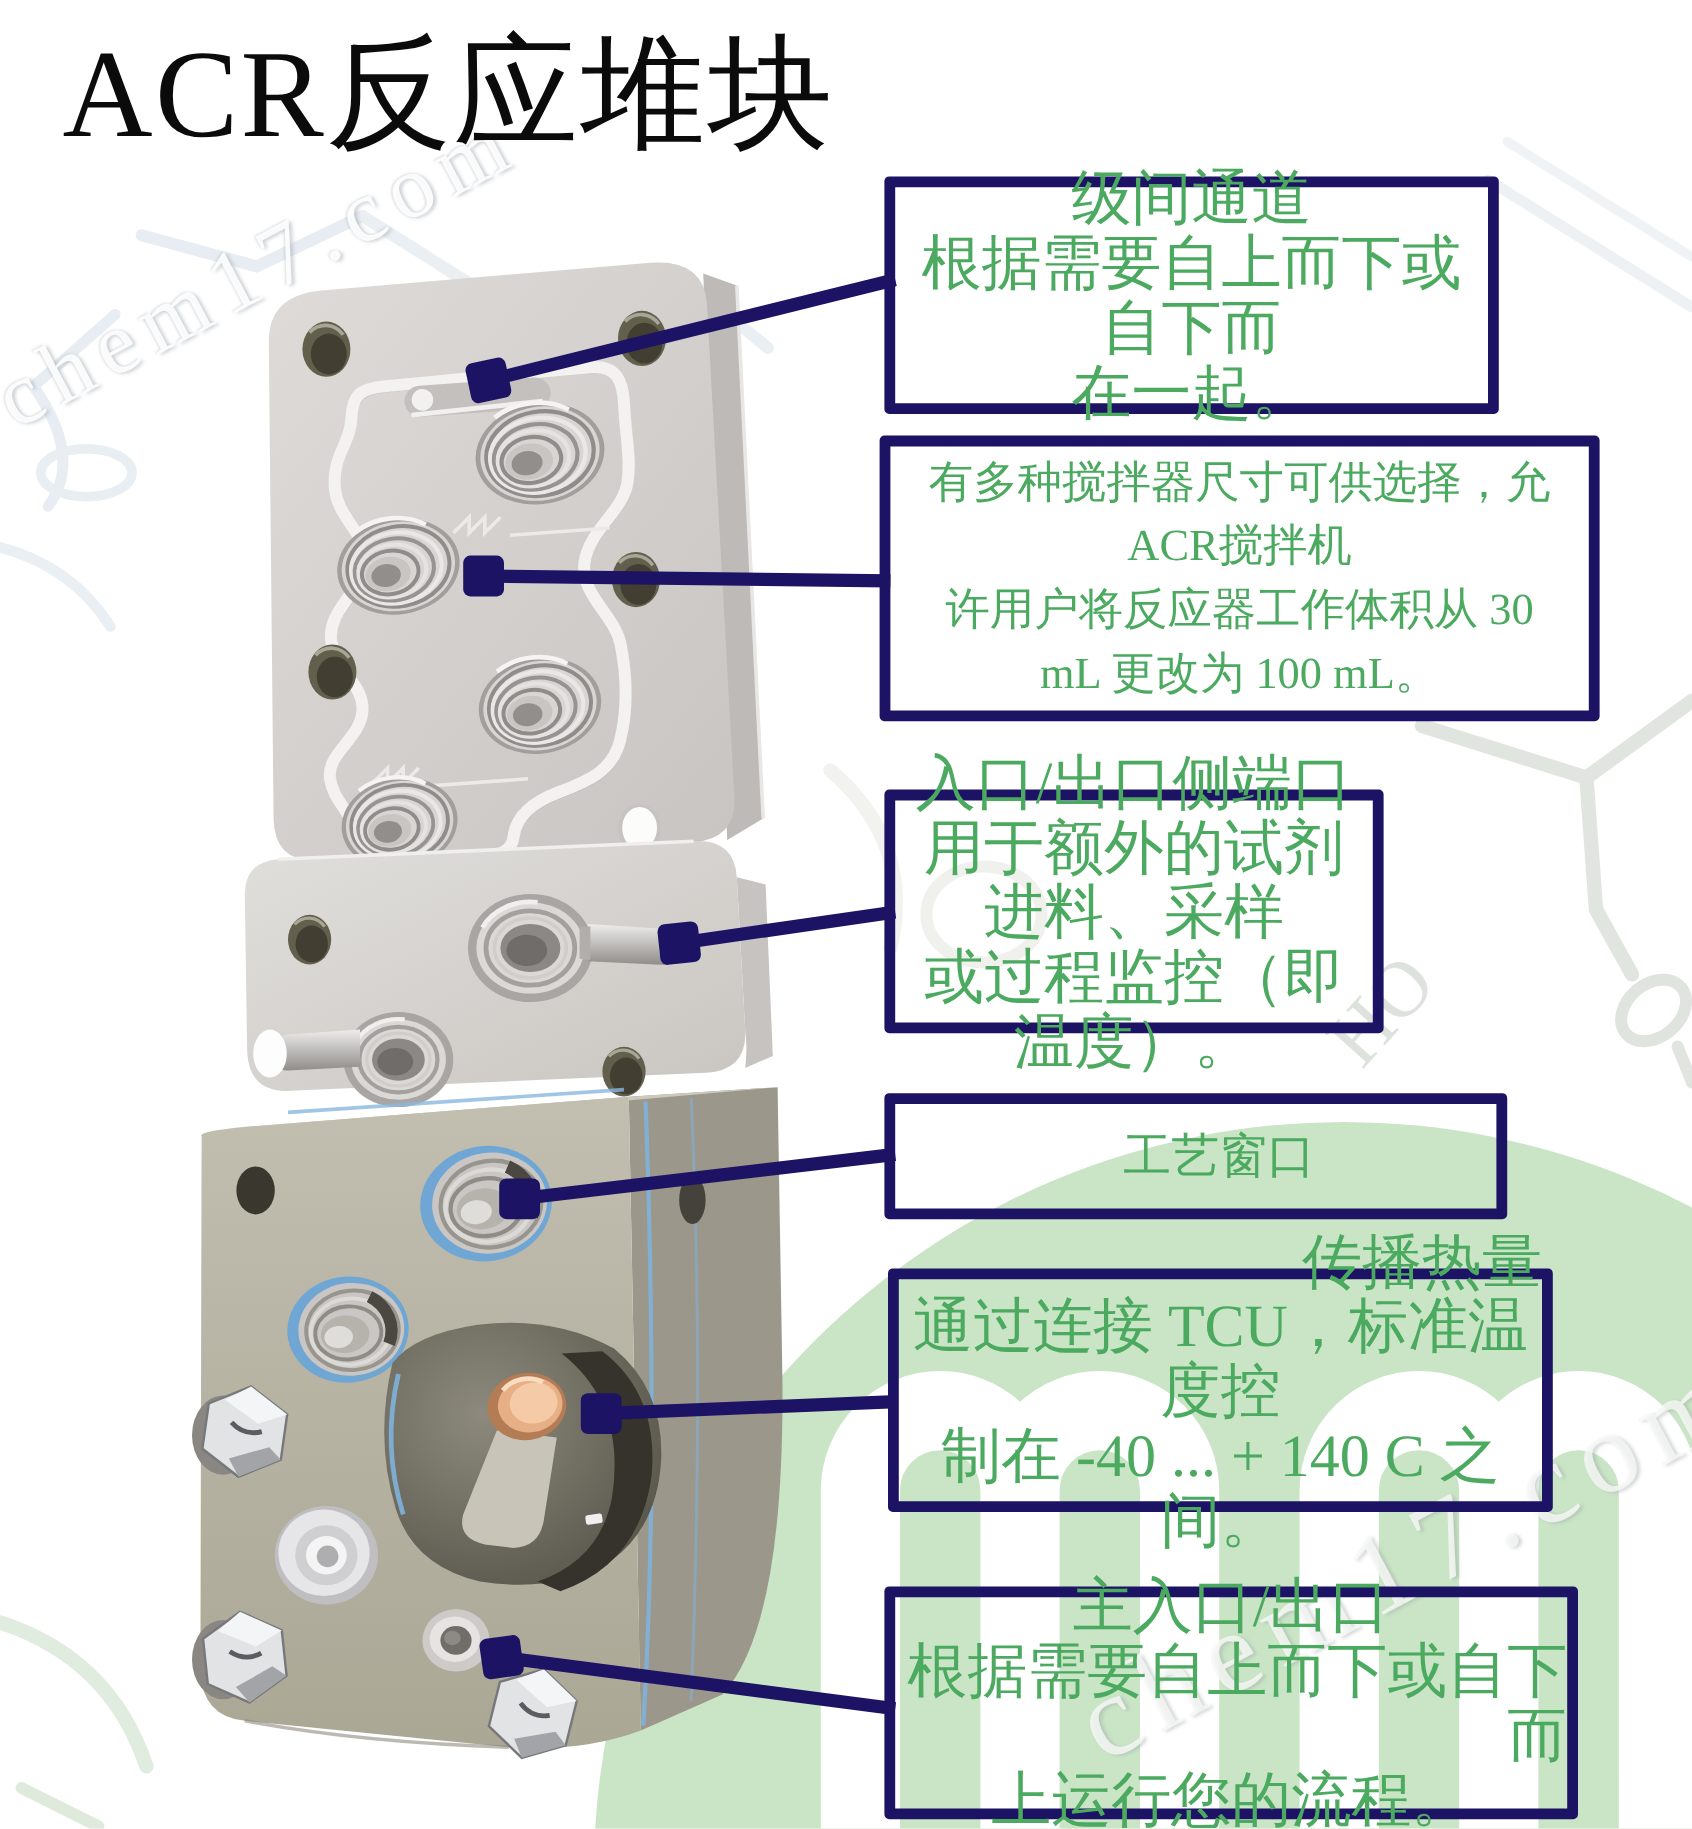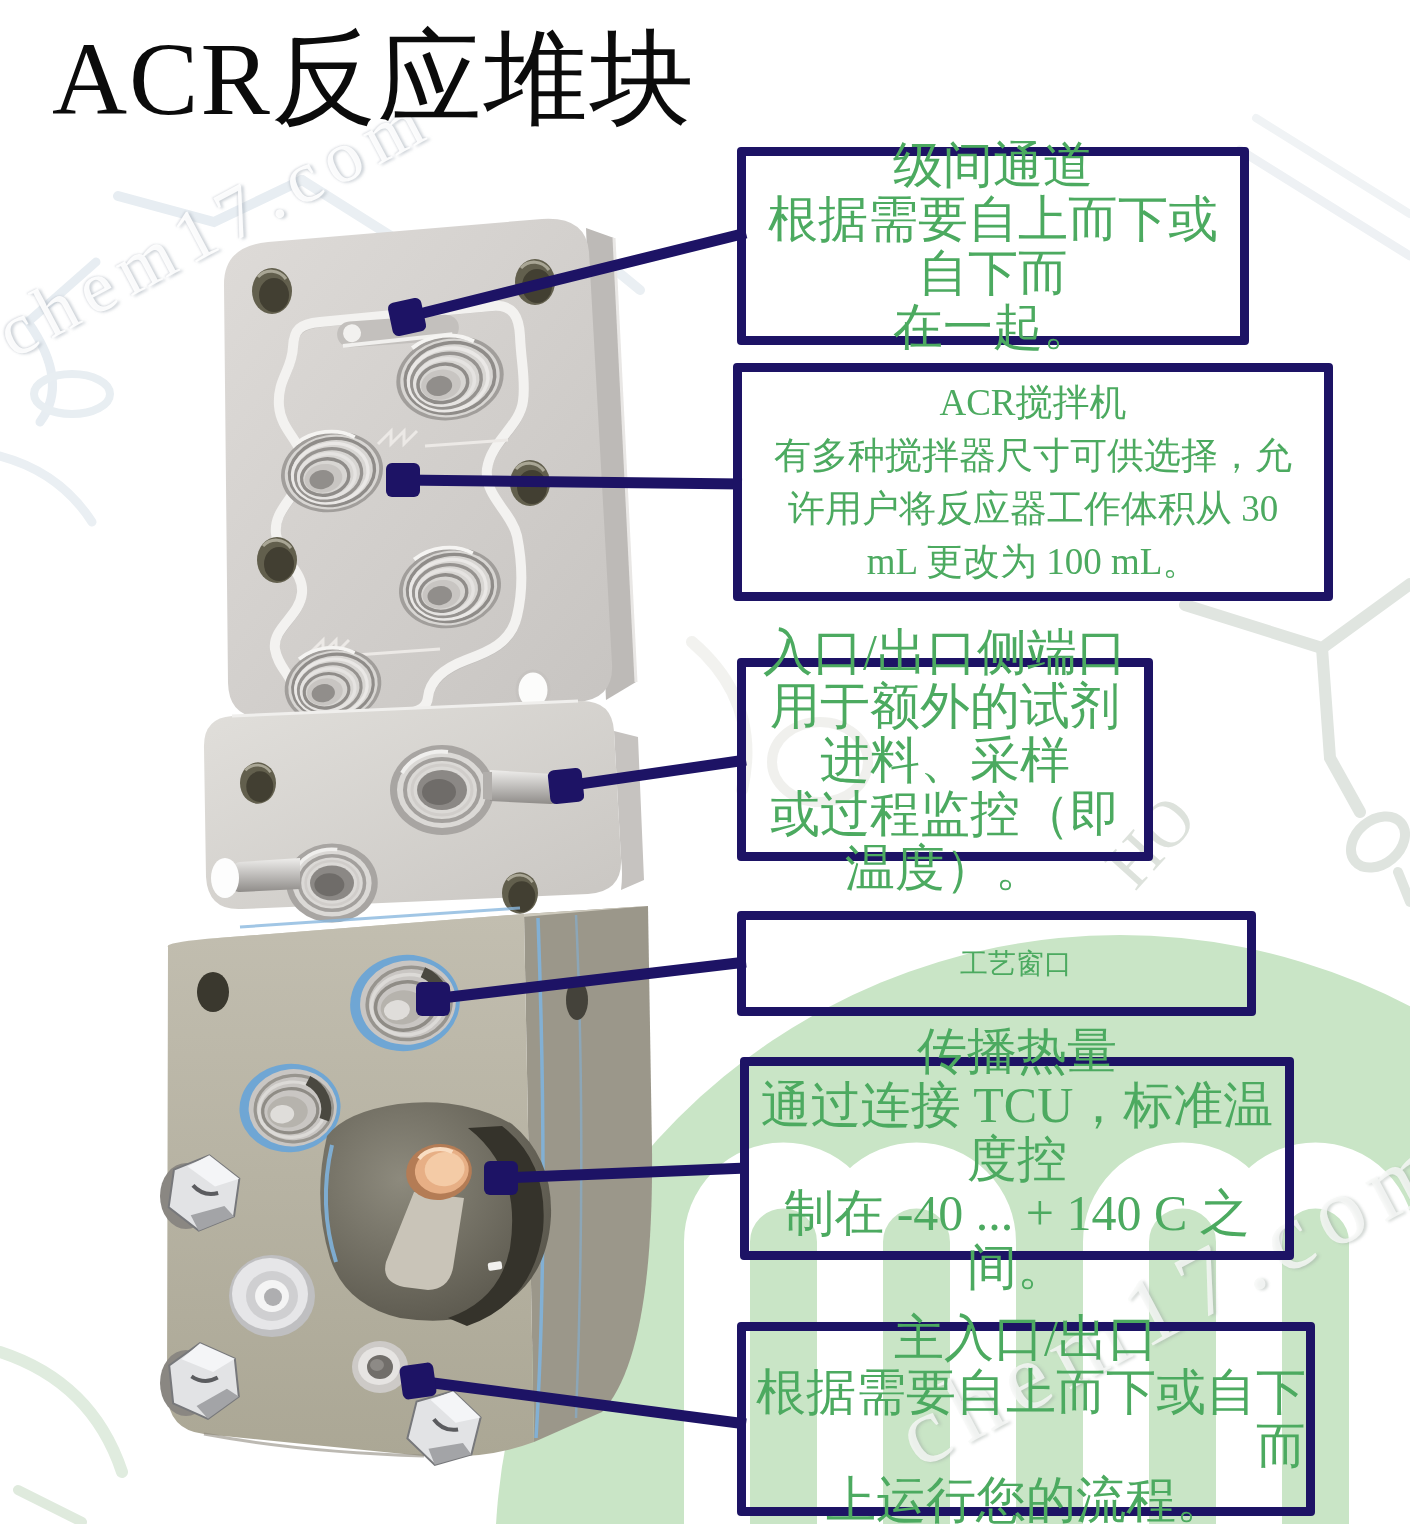--- a/index.html
+++ b/index.html
@@ -18,22 +18,22 @@
   .wm-br{left:878px;top:1392px;font-size:96px;letter-spacing:12px;
          transform:rotate(-28deg);transform-origin:left top;
          color:rgba(246,248,246,0.82);
          text-shadow:2px 2px 3px rgba(158,168,162,0.45);}
   .callout{position:absolute;box-sizing:border-box;border:9px solid #1d1365;border-radius:4px;
            display:flex;flex-direction:column;justify-content:center;align-items:center;
            text-align:center;color:#4caa60;font-size:50px;line-height:54px;background:transparent;}
   .c0{left:737px;top:147px;width:512px;height:198px;}
   .c1{left:733px;top:363px;width:600px;height:238px;font-size:37px;line-height:53px;}
   .c2{left:737px;top:658px;width:416px;height:203px;}
-  .c3{left:737px;top:911px;width:519px;height:105px;font-size:28px;padding-left:39px;}
-  .c4{left:740px;top:1057px;width:554px;height:203px;}
+  .c3{left:737px;top:911px;width:519px;height:105px;font-size:40px;padding-left:39px;}
+  .c4{left:740px;top:1057px;width:554px;height:203px;align-items:flex-end;}
   .c5{left:737px;top:1322px;width:578px;height:194px;text-align:right;}
 </style>
 </head>
 <body>
 
 <div class="stage">
 
   <svg class="layer" viewBox="0 0 1410 1524">
     <g fill="none" stroke-linecap="round">
       <path d="M 118 196 L 214 222 L 302 180" stroke="#e7edf2" stroke-width="10"></path>
@@ -254,22 +254,22 @@
     </g>
   </svg>
 
   <div class="callout c0">
     <div>级间通道</div>
     <div>根据需要自上而下或自下而</div>
     <div>在一起。</div>
   </div>
 
   <div class="callout c1">
+    <div>有多种搅拌器尺寸可供选择，允</div>
     <div>ACR搅拌机</div>
-    <div>有多种搅拌器尺寸可供选择，允</div>
     <div>许用户将反应器工作体积从 30</div>
     <div>mL 更改为 100 mL。</div>
   </div>
 
   <div class="callout c2">
     <div>入口/出口侧端口</div>
     <div>用于额外的试剂进料、采样</div>
     <div>或过程监控（即温度）。</div>
   </div>
 

